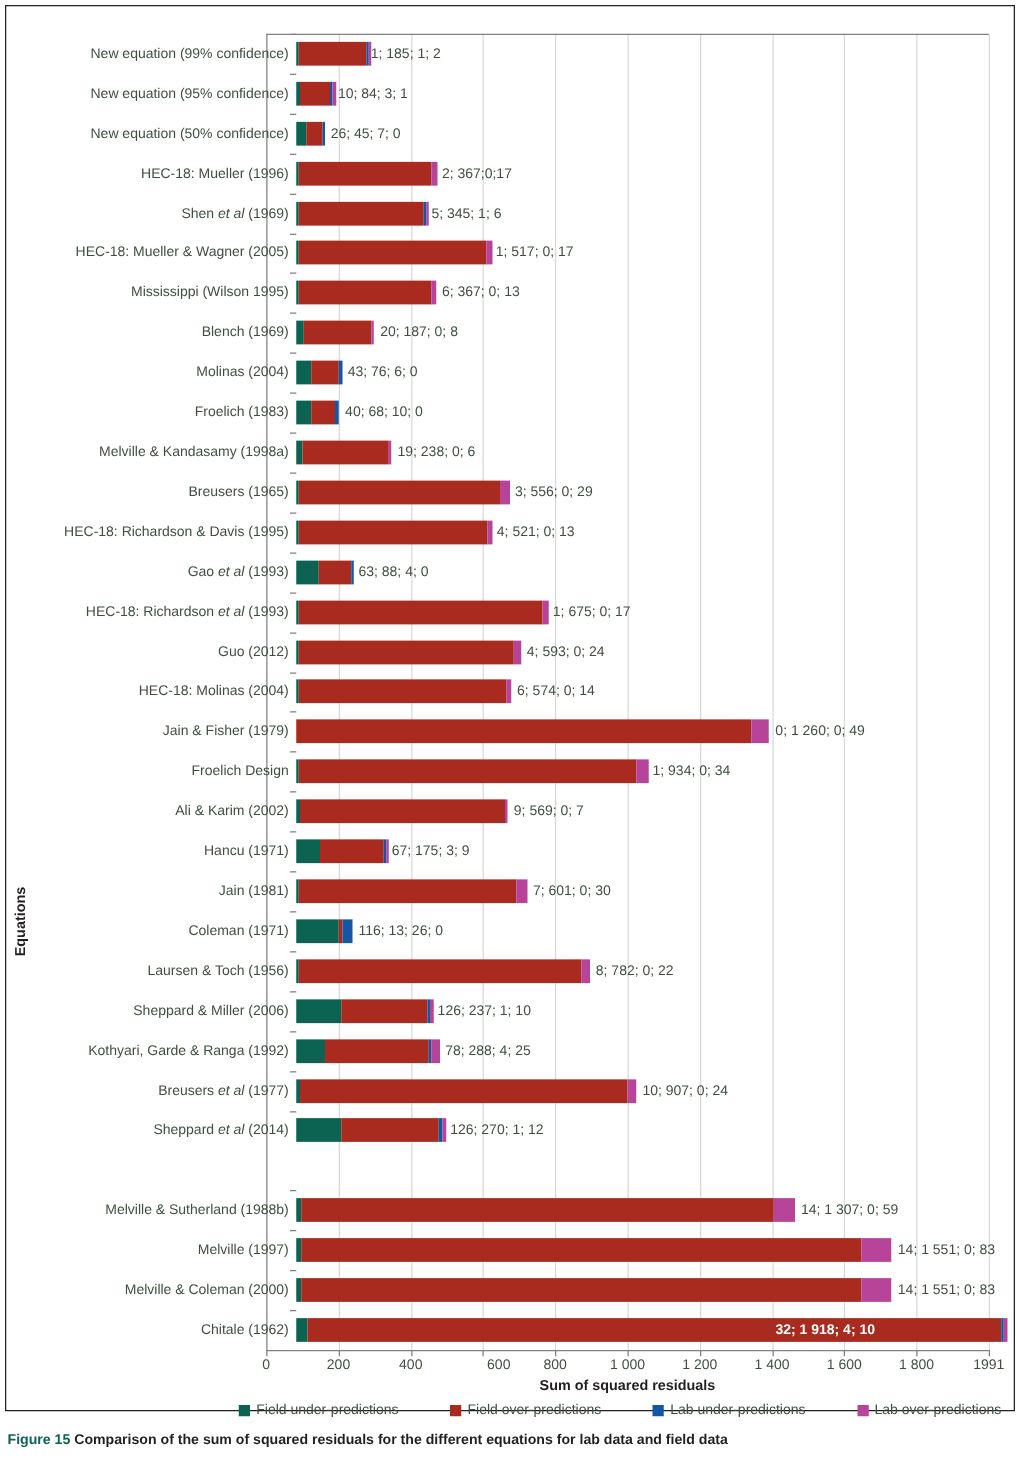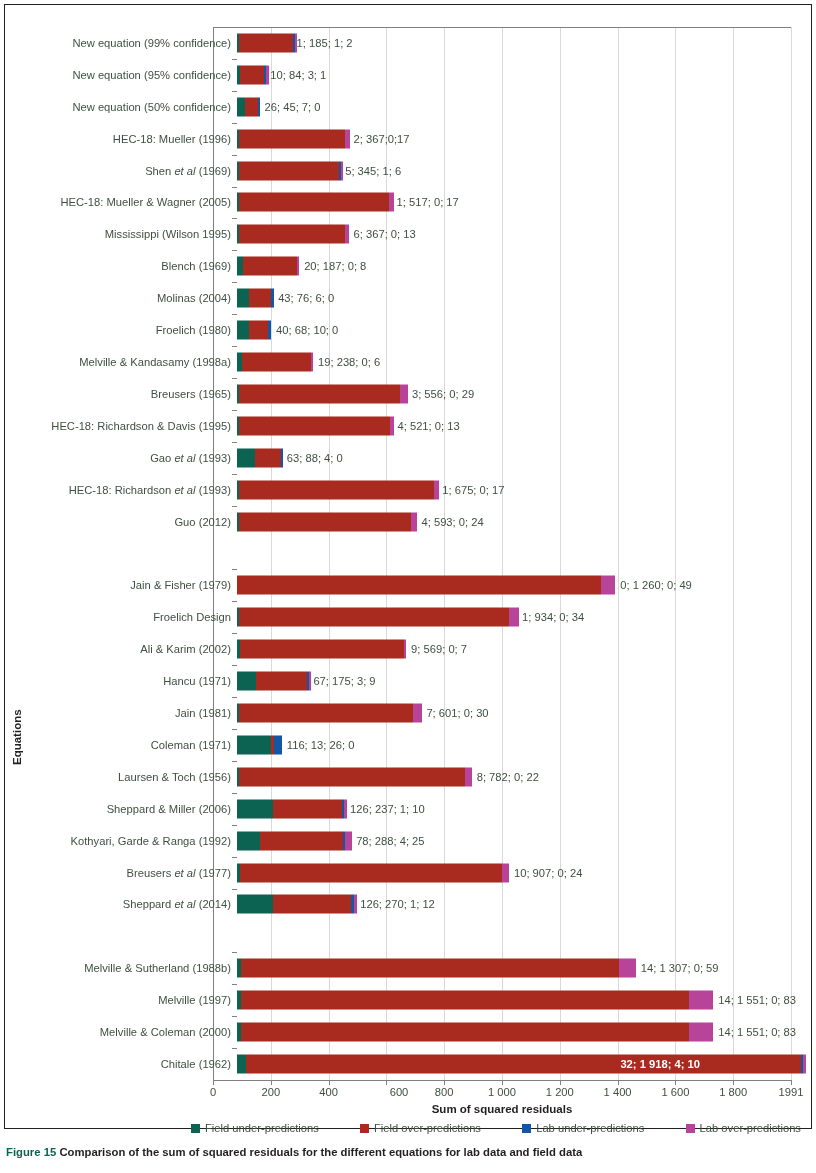--- a/index.html
+++ b/index.html
@@ -293,21 +293,21 @@
             <div class="cat-label">Molinas (2004)</div>
             <div class="bar-wrap">
               <span class="seg fu" style="width: 12.427px;"></span>
               <span class="seg fo" style="width: 21.964px;"></span>
               <span class="seg lu" style="width: 2.2px;"></span>
             </div>
             <div class="val-label" style="left: 36.125px; text-align: right;">43; 76; 6; 0</div>
           </div>
           <div class="row" style="top: 287.182px; height: 31.9091px;">
             <div class="tick-mark"></div>
-            <div class="cat-label">Froelich (1980)</div>
+            <div class="cat-label">Froelich (1983)</div>
             <div class="bar-wrap">
               <span class="seg fu" style="width: 11.56px;"></span>
               <span class="seg fo" style="width: 19.652px;"></span>
               <span class="seg lu" style="width: 2.89px;"></span>
             </div>
             <div class="val-label" style="left: 34.102px;">40; 68; 10; 0</div>
           </div>
           <div class="row" style="top: 319.091px; height: 31.9091px;">
             <div class="tick-mark"></div>
             <div class="cat-label">Melville &amp; Kandasamy (1998a)</div>
@@ -360,20 +360,30 @@
           </div>
           <div class="row" style="top: 478.636px; height: 31.9091px;">
             <div class="tick-mark"></div>
             <div class="cat-label">Guo (2012)</div>
             <div class="bar-wrap">
               <span class="seg fu" style="width: 2.2px;"></span>
               <span class="seg fo" style="width: 171.377px;"></span>
               <span class="seg lo" style="width: 6.936px;"></span>
             </div>
             <div class="val-label" style="left: 179.469px;">4; 593; 0; 24</div>
+          </div>
+          <div class="row" style="top: 510.545px; height: 31.9091px;">
+            <div class="tick-mark"></div>
+            <div class="cat-label">HEC-18: Molinas (2004)</div>
+            <div class="bar-wrap">
+              <span class="seg fu" style="width: 2.2px;"></span>
+              <span class="seg fo" style="width: 165.886px;"></span>
+              <span class="seg lo" style="width: 4.046px;"></span>
+            </div>
+            <div class="val-label" style="left: 171.666px;">6; 574; 0; 14</div>
           </div>
           <div class="row" style="top: 542.455px; height: 31.9091px;">
             <div class="tick-mark"></div>
             <div class="cat-label">Jain &amp; Fisher (1979)</div>
             <div class="bar-wrap">
               <span class="seg fo" style="width: 364.14px;"></span>
               <span class="seg lo" style="width: 14.161px;"></span>
             </div>
             <div class="val-label" style="left: 378.301px;">0; 1 260; 0; 49</div>
           </div>

